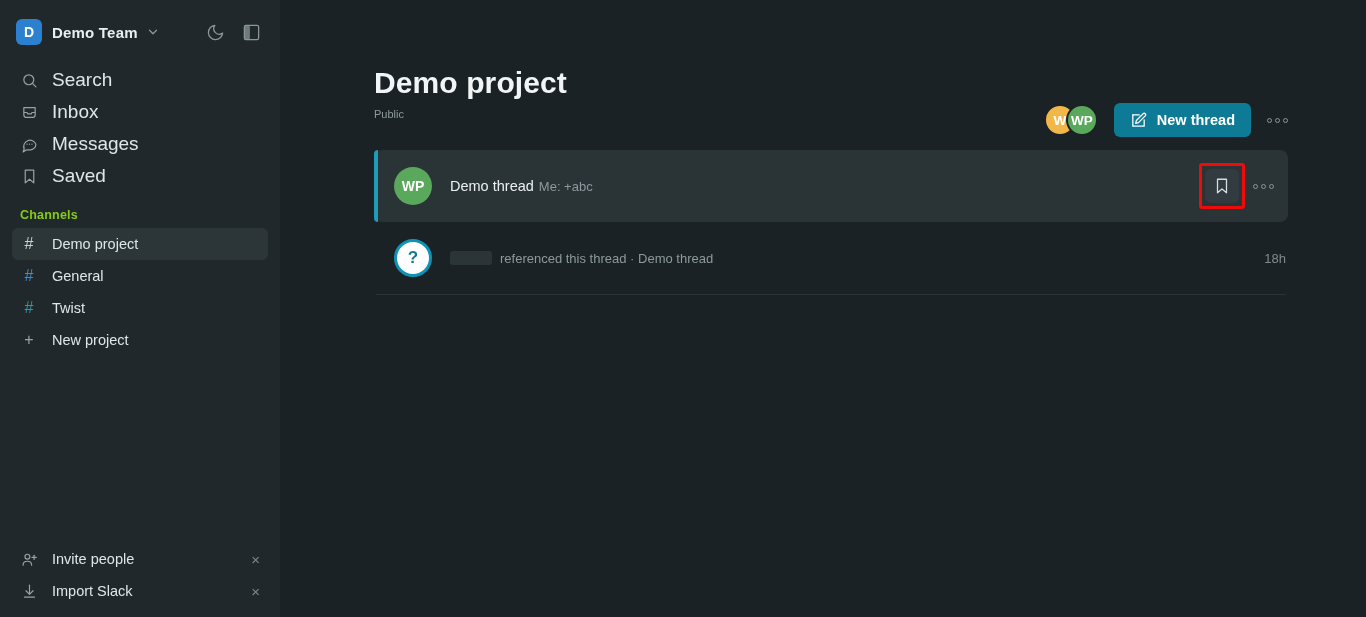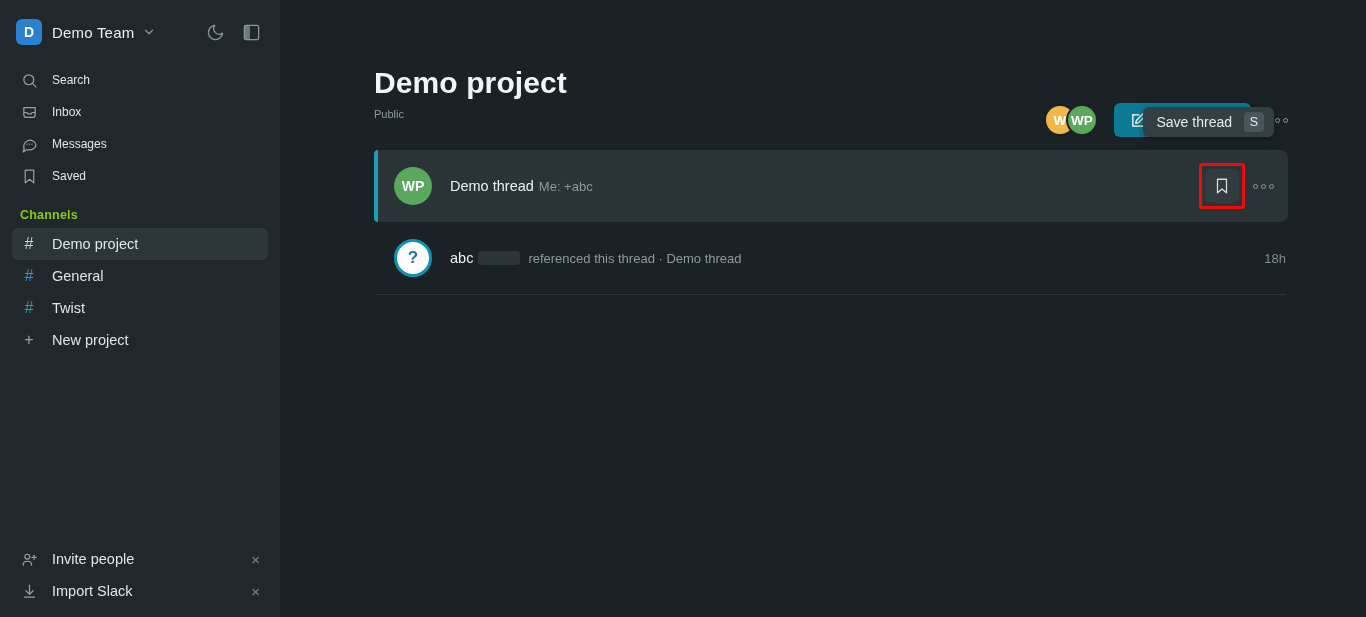--- a/index.html
+++ b/index.html
@@ -23,32 +23,32 @@
     height: 64px; display: flex; align-items: center;
     padding: 0 16px; gap: 10px;
   }
   .ws-logo {
     width: 26px; height: 26px; border-radius: 6px;
     background: #2b80d0; color: #ffffff;
     display: flex; align-items: center; justify-content: center;
     font-size: 14px; font-weight: bold; line-height: 1;
   }
   .ws-name {
-    font-size: 15px; font-weight: normal; color: #e9eef0;
+    font-size: 15px; font-weight: bold; color: #e9eef0;
     letter-spacing: .2px;
   }
   .ws-chevron { color: #8a969b; display:flex; align-items:center; margin-left:-2px;}
   .ws-spacer { flex: 1; }
   .ws-icon { color: #8a969b; display: flex; align-items: center; justify-content:center;
              width: 26px; height: 26px; }
 
   .nav-list { padding: 0 12px; display: flex; flex-direction: column; }
   .nav-item {
     height: 32px; display: flex; align-items: center; gap: 14px;
-    padding: 0 8px; border-radius: 6px; color: #dfe6e8; font-size: 12px;
+    padding: 0 8px; border-radius: 6px; color: #dfe6e8; font-size: 19px;
   }
   .nav-item .ic { color: #97a3a8; display:flex; align-items:center; justify-content:center; width:18px; }
 
   .section-label {
     font-size: 12.5px; font-weight: bold; color: #84cc16;
     padding: 16px 20px 6px 20px; letter-spacing: .2px;
   }
   .chan-list { padding: 0 12px; display: flex; flex-direction: column; gap: 0px; }
   .chan-item {
     height: 32px; display: flex; align-items: center; gap: 14px;
@@ -303,24 +303,20 @@
 
       <div class="thread-list">
 
         <div class="thread-row selected">
           <div class="t-avatar" style="background:#5aa85c">WP</div>
           <div class="t-text">
             <div class="t-title">Demo thread</div>
             <div class="t-sub">Me: +abc</div>
           </div>
 
-          <div class="tooltip">
-            <span class="tooltip-text">Save thread</span>
-            <span class="tooltip-key">S</span>
-          </div>
 
           <div class="row-actions">
             <div class="save-btn-wrap">
               <button class="save-btn">
                 <span style="display:flex;">
                   <svg width="18" height="18" viewBox="0 0 24 24" fill="none" stroke="currentColor" stroke-width="1.7" stroke-linejoin="round">
                       <path d="M6 3h12v18l-6-5-6 5V3z"></path>
                     </svg>
                 </span>
               </button>
@@ -329,21 +325,20 @@
                 <i></i>
                 <i></i>
                 <i></i>
               </div>
           </div>
         </div>
 
         <div class="thread-row">
           <div class="t-avatar qmark">?</div>
           <div class="t-text">
-            <div class="t-title">abc</div>
             <div class="t-sub">
               <span class="ghost-block"></span>
               <span>referenced this thread · Demo thread</span>
             </div>
           </div>
           <div class="t-time">18h</div>
         </div>
 
         <div class="divider"></div>
       </div>

